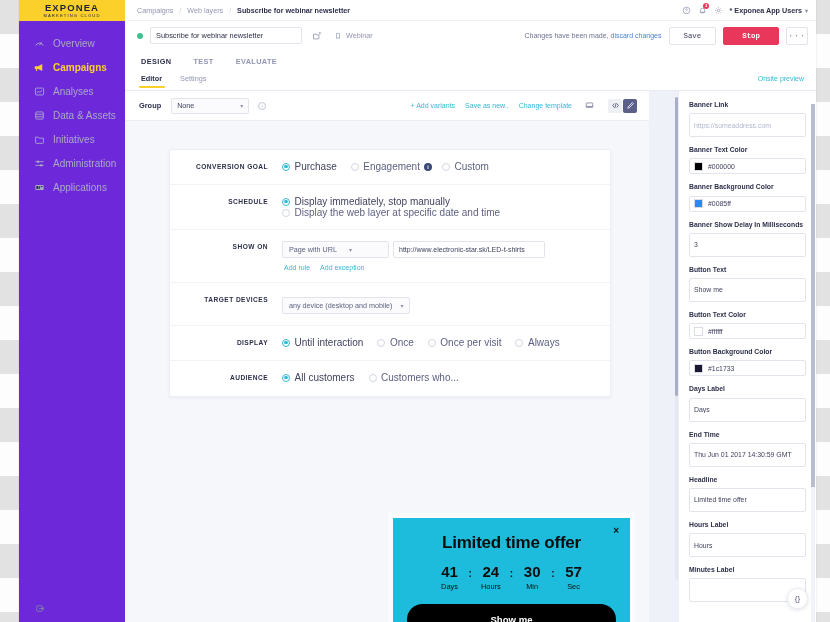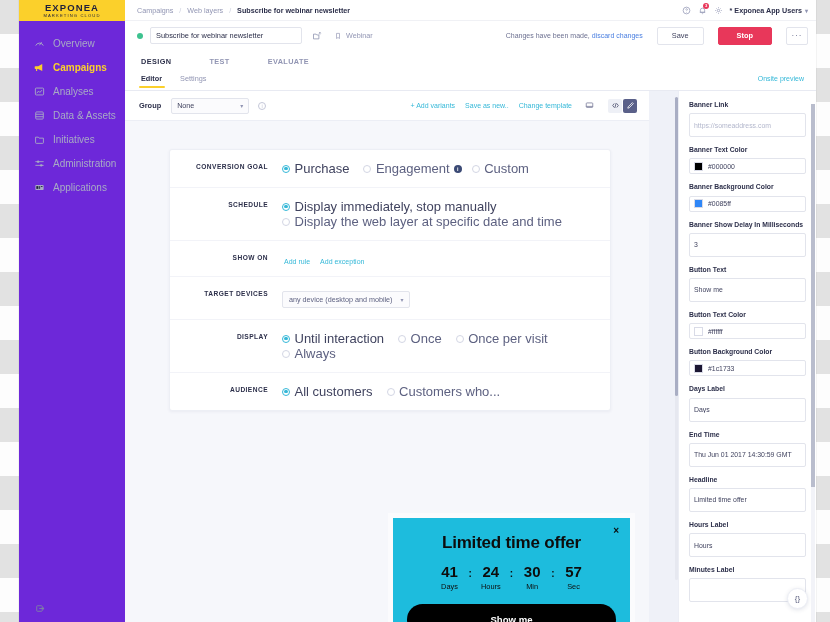--- a/index.html
+++ b/index.html
@@ -139,36 +139,36 @@
     font-size: 7.2px; color: #9195b3; cursor: pointer;
   }
   .tag svg { width: 8px; height: 8px; display:block; }
   .camprow-right {
     margin-left: auto; display: flex; align-items: center; gap: 7px;
   }
   .changes { font-size: 7px; color: #6d7191; }
   .changes a { color: #4a7fe0; text-decoration: none; cursor: pointer; }
   .btn {
     height: 18px; padding: 0 14px; border-radius: 2px;
-    font-size: 7.4px; font-family: Liberation Sans, sans-serif; cursor: pointer;
+    font-size: 7.4px; font-family: Liberation Mono, monospace; cursor: pointer;
     border: 1px solid #e2e4ec; background: #fff; color: #40435f;
-    display: flex; align-items: center; justify-content: center; margin-left: 7px;
+    display: flex; align-items: center; justify-content: center;
   }
   .btn-stop {
     background: #e8375a; border-color: #e8375a; color: #fff;
     font-weight: bold; padding: 0 18px;
   }
   .btn-more {
     width: 22px; padding: 0; letter-spacing: 1px;
     color: #6d7191; font-size: 8px;
   }
 
   
   .tabs-main {
-    display: flex; align-items: flex-end; gap: 16px;
+    display: flex; align-items: flex-end; gap: 0;
     padding: 0 12px; height: 20px; flex: 0 0 20px;
     position: relative;
   }
   .tab-m {
     font-size: 7.3px; font-weight: bold; letter-spacing: 0.4px;
     color: #9195b3; padding: 0 11px 4px 11px; cursor: pointer;
   }
   .tab-m:first-child { padding-left: 4px; }
   .tab-m.active { color: #2c2f4a; }
 
@@ -273,21 +273,21 @@
     width: 8px; height: 8px; border-radius: 50%;
     border: 1px solid #d3d6e4; background: #fff;
     margin-right: 4.5px; flex: 0 0 8px;
     display: flex; align-items: center; justify-content: center;
   }
   .radio.on .dot { border-color: #35b8d8; }
   .radio.on .dot::after {
     content: ""; width: 3.6px; height: 3.6px; border-radius: 50%;
     background: #35b8d8;
   }
-  .radio span.t { font-size: 13px; color: #5d6181; }
+  .radio span.t { font-size: 10px; color: #5d6181; }
   .radio.on span.t { color: #40435f; }
   .i-badge {
     width: 8px; height: 8px; border-radius: 50%;
     background: #3b4a75; color: #fff;
     font-size: 5.4px; font-weight: bold;
     line-height: 8px; text-align: center;
     margin-left: 4px; margin-right: 10px; cursor: pointer;
   }
   .sel {
     height: 17px; border: 1px solid #e2e4ec; border-radius: 2px;
@@ -662,20 +662,27 @@
                     <span class="dot"></span>
                     <span class="t">Display the web layer at specific date and time</span>
                   </label>
                 </div>
               </div>
             </div>
 
             <div class="frow">
               <div class="flabel">SHOW ON</div>
               <div class="fbody">
+                <div class="inline-row">
+                  <span class="sel w-url">
+                    <span>Page with URL</span>
+                    <span class="caret">▾</span>
+                  </span>
+                  <input class="url-input" value="http://www.electronic-star.sk/LED-t-shirts" style="">
+                </div>
                 <div class="sublinks">
                   <span>Add rule</span>
                   <span>Add exception</span>
                 </div>
               </div>
             </div>
 
             <div class="frow">
               <div class="flabel">TARGET DEVICES</div>
               <div class="fbody">

